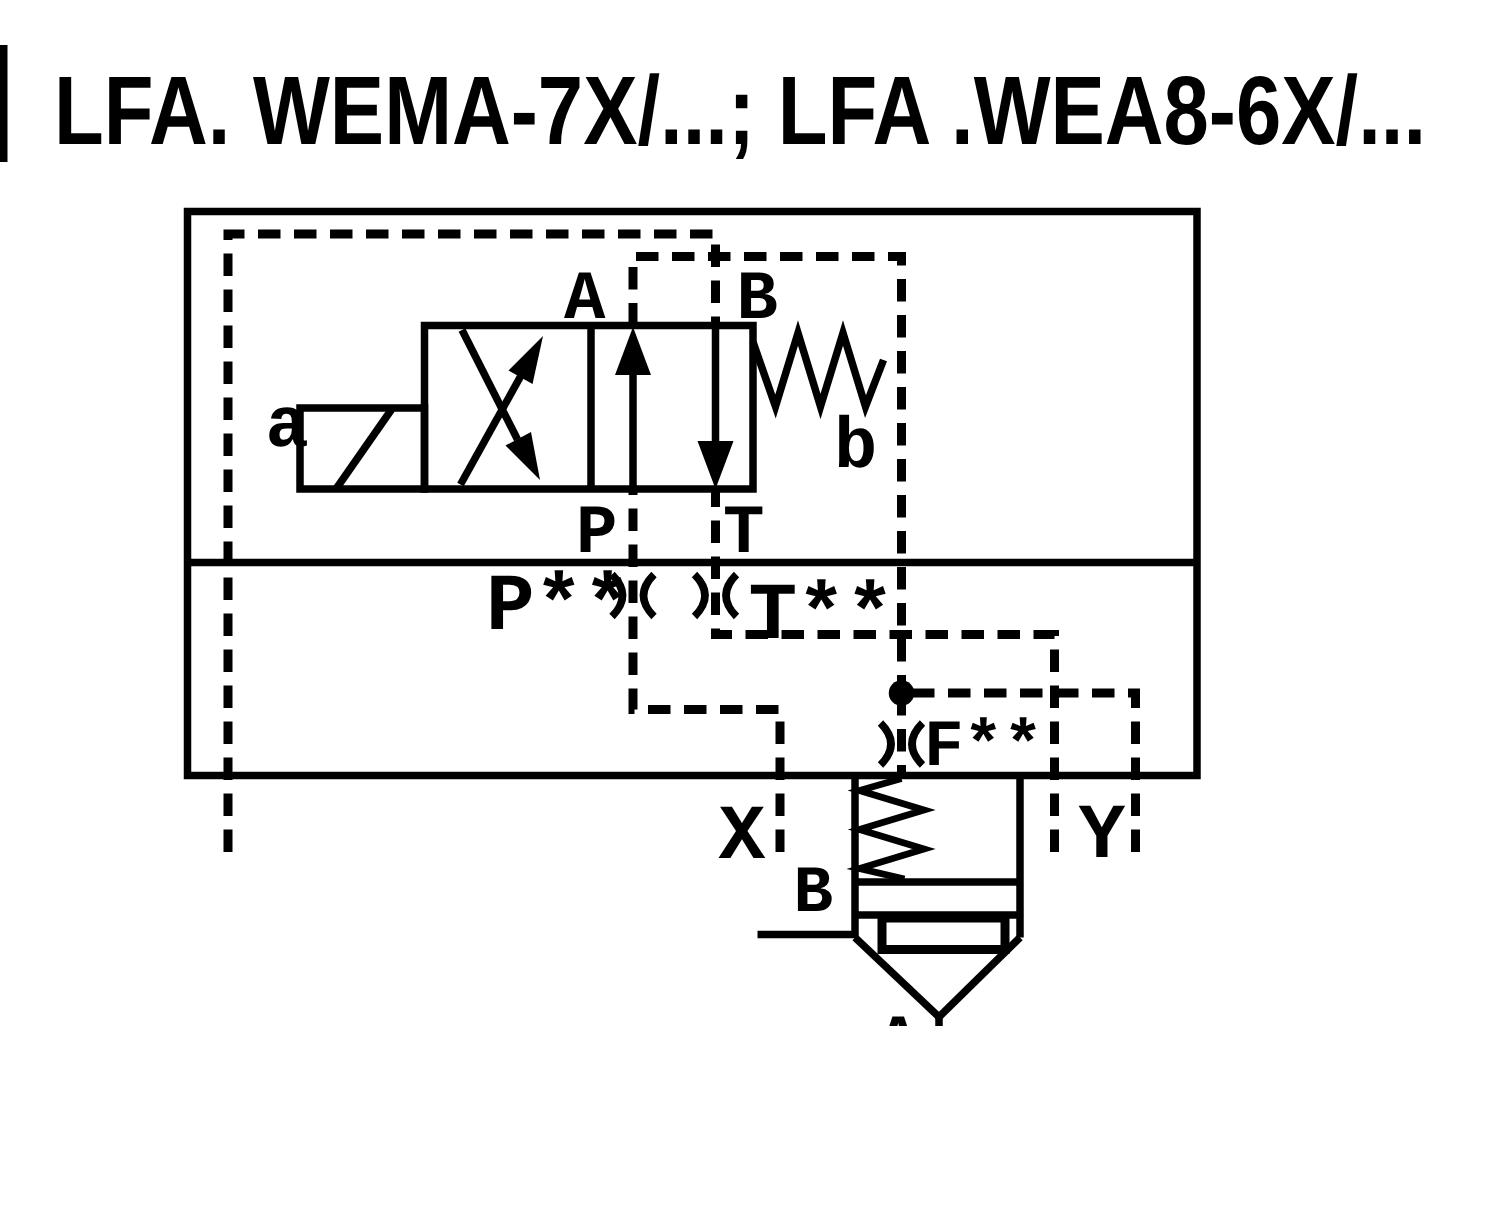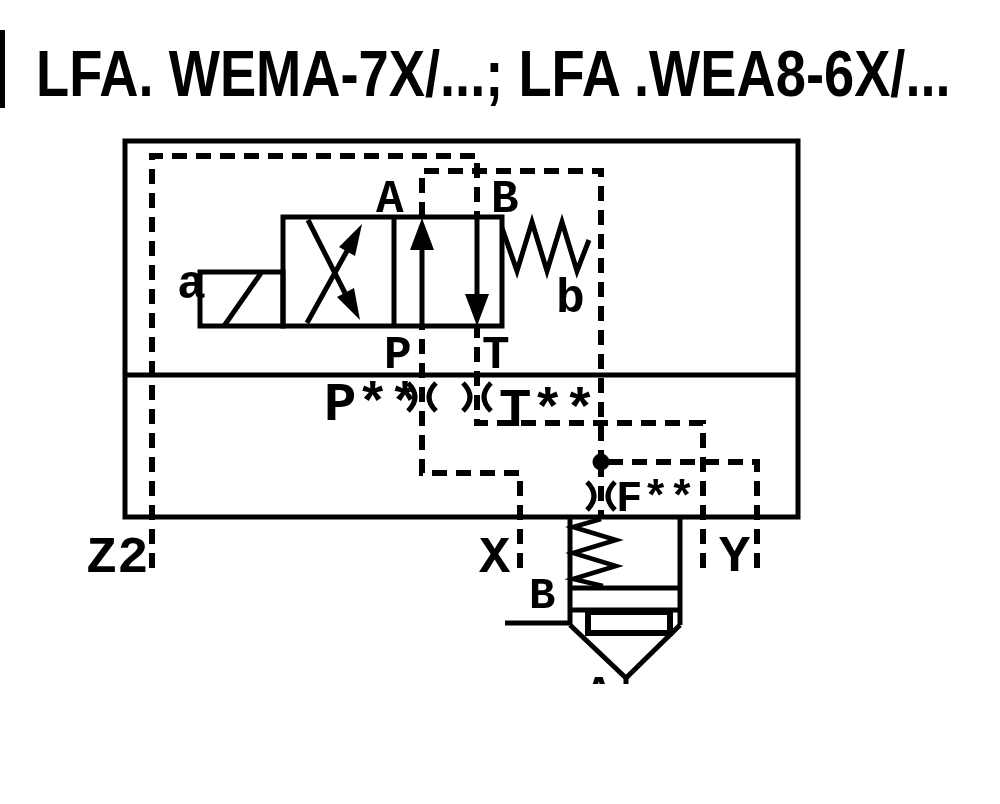--- a/index.html
+++ b/index.html
@@ -100,20 +100,19 @@
   <span class="lbl" style="left:556px;top:275px;font-size:48px;">b</span>
   <span class="lbl" style="left:376px;top:177px;font-size:46px;">A</span>
   <span class="lbl" style="left:491px;top:177px;font-size:46px;">B</span>
   <span class="lbl" style="left:384px;top:333px;font-size:46px;">P</span>
   <span class="lbl" style="left:482px;top:333px;font-size:46px;">T</span>
 
   <span class="lbl" style="left:324px;top:379px;font-size:54px;">P**</span>
   <span class="lbl" style="left:499px;top:385px;font-size:54px;">T**</span>
   <span class="lbl" style="left:616px;top:477px;font-size:44px;">F**</span>
 
-  <span class="lbl" style="left:86px;top:533px;font-size:52px;">Z2</span>
   <span class="lbl" style="left:479px;top:533px;font-size:52px;">X</span>
   <span class="lbl" style="left:719px;top:532px;font-size:52px;">Y</span>
 
   <span class="lbl" style="left:529px;top:574px;font-size:44px;">B</span>
   <span class="lbl" style="left:585px;top:673px;font-size:46px;">A</span>
 
 </div>
 
 </body></html>

